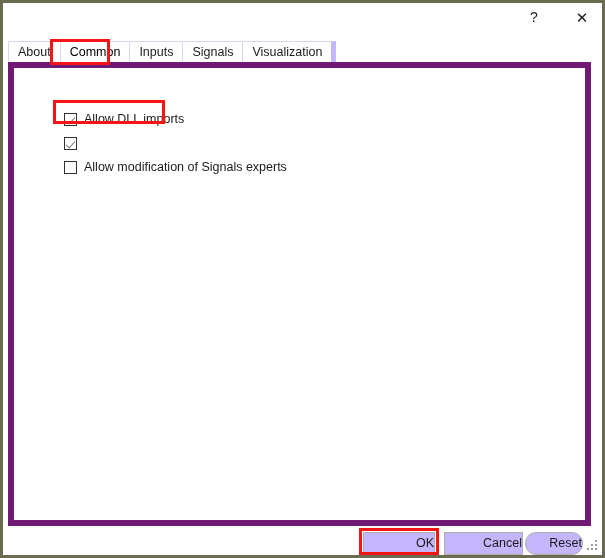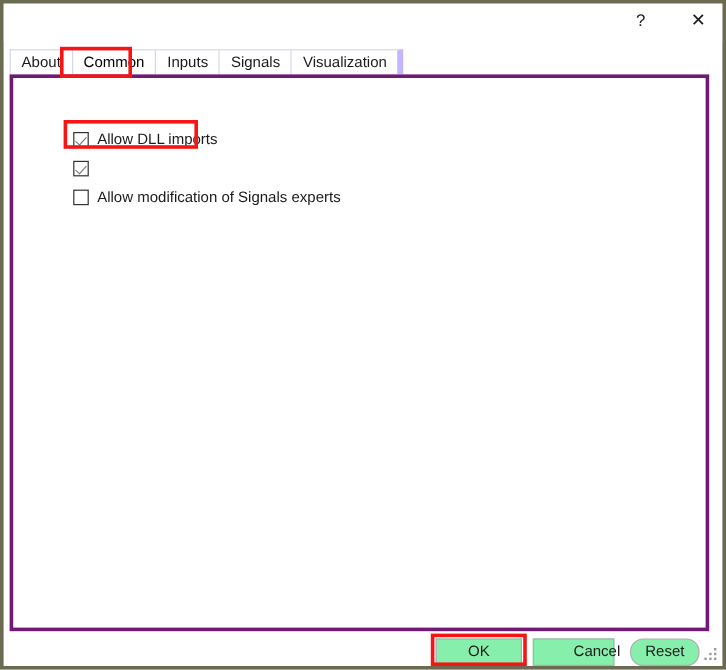--- a/index.html
+++ b/index.html
@@ -103,21 +103,21 @@
 
   
   #content-panel {
     position: absolute;
     left: 5px;
     top: 59px;
     width: 583px;
     height: 464px;
     box-sizing: border-box;
     background: #ffffff;
-    border: 3px solid #701a75;
+    border: 6px solid #701a75;
   }
 
   
   #options-group {
     position: absolute;
     left: 50px;
     top: 40px;
   }
   .option-row {
     position: relative;
@@ -161,32 +161,32 @@
     left: 0;
     top: 523px;
     width: 599px;
     height: 29px;
   }
   .dialog-button {
     position: absolute;
     top: 6px;
     height: 23px;
     box-sizing: border-box;
-    background: #86efac;
+    background: #c4b5fd;
     border: 1px solid #aeaeae;
     font-family: "Liberation Sans", sans-serif;
     font-size: 12.5px;
     color: #1b1b1b;
     cursor: default;
     padding: 0;
-    text-align: center;
+    text-align: right;
     line-height: 21px;
   }
   #ok-button     { left: 360px; width: 72px; }
-  #cancel-button { left: 441px; width: 68px; padding-left: 33px; }
+  #cancel-button { left: 441px; width: 79px; padding-left: 33px; }
   #reset-button  { left: 522px; width: 58px; border-radius: 11px; }
 
   
   .annotation-box {
     position: absolute;
     border: 3px solid #f71414;
     box-sizing: border-box;
     pointer-events: none;
     background: transparent;
   }

